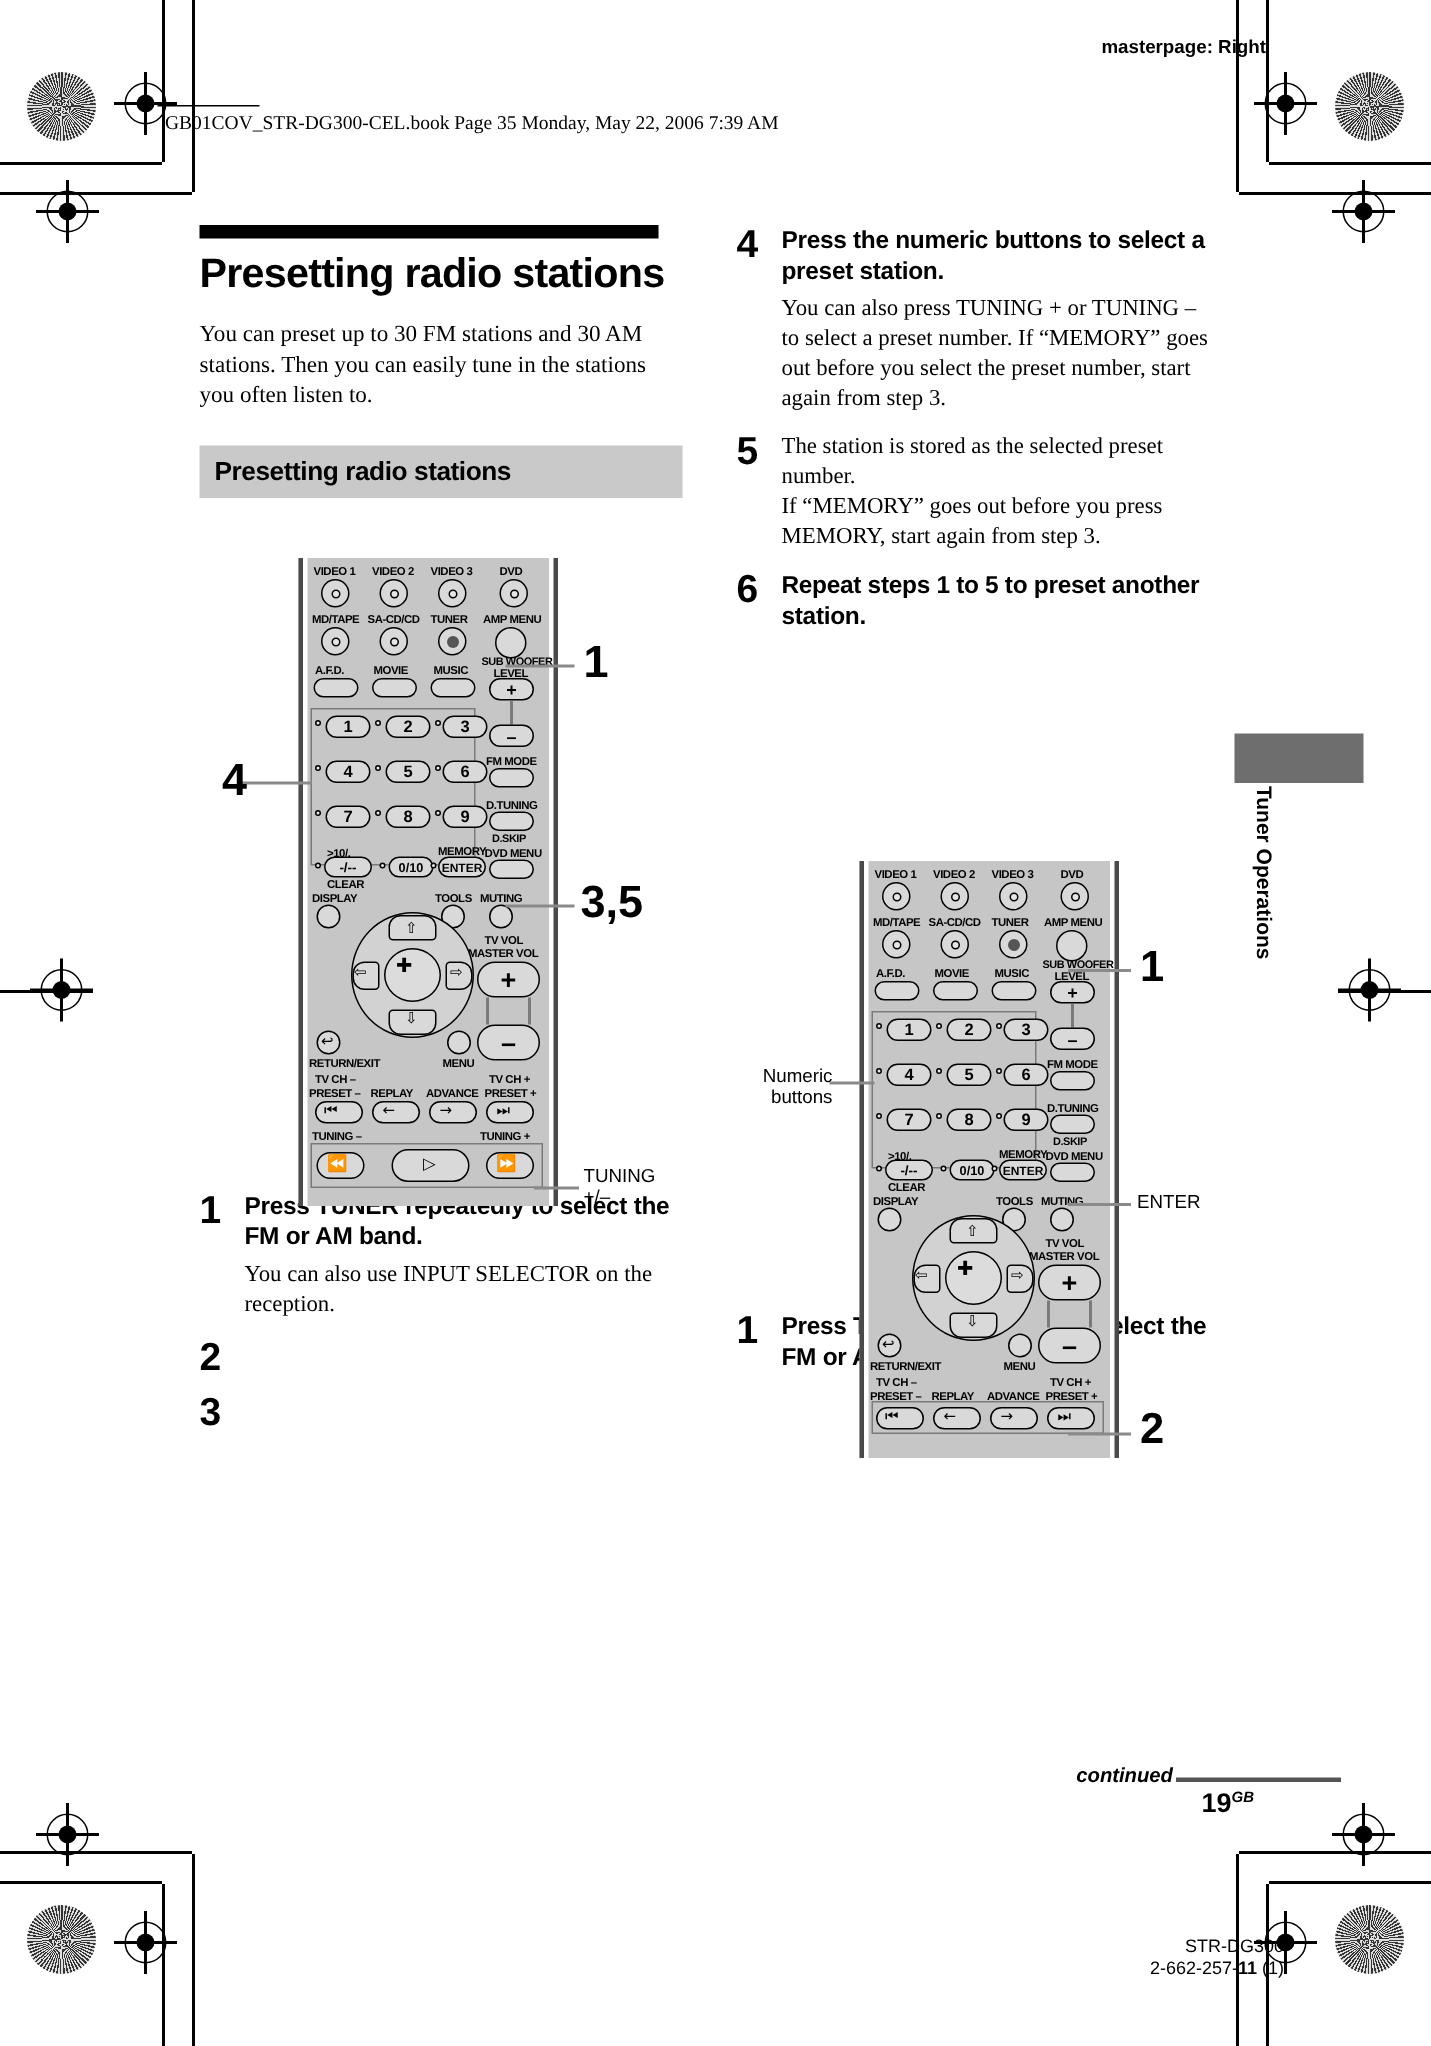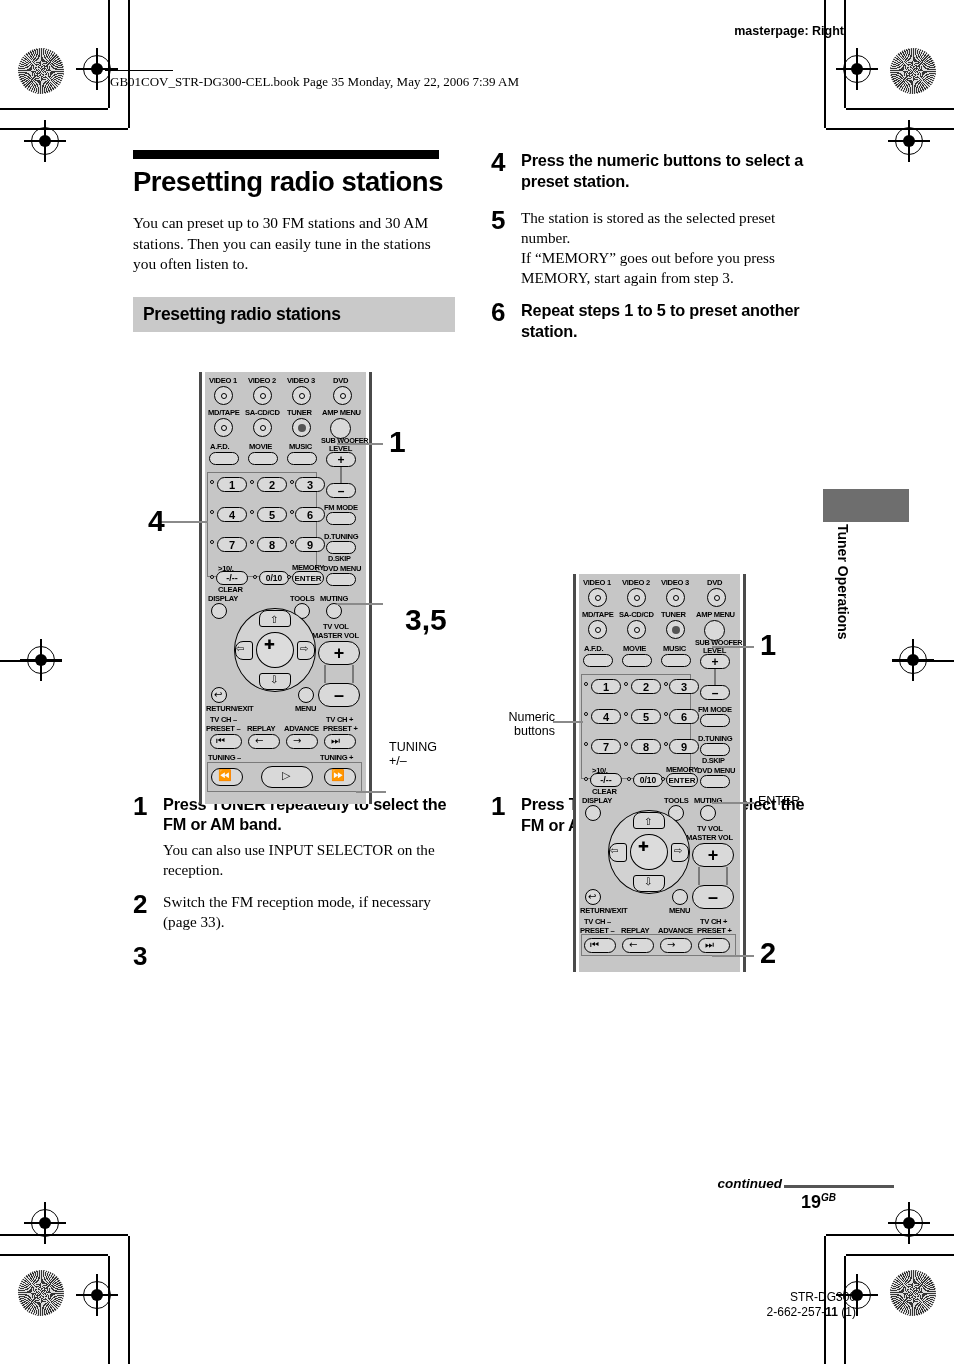--- a/index.html
+++ b/index.html
@@ -290,37 +290,37 @@
       <div class="step-num">1</div>
       <div class="step-body">
         <p class="step-head">Press TUNER repeatedly to select the FM or AM band.</p>
         <p class="step-text">You can also use INPUT SELECTOR on the reception.</p>
       </div>
     </div>
 
     <div class="step">
       <div class="step-num">2</div>
       <div class="step-body">
-        <p class="step-text">Switch the FM reception mode, if necessary (page 33).</p>
       </div>
     </div>
 
     <div class="step">
       <div class="step-num">3</div>
       <div class="step-body">
       </div>
     </div>
   </div>
 
   <div class="col-right">
 
     <div class="step">
       <div class="step-num">4</div>
       <div class="step-body">
         <p class="step-head">Press the numeric buttons to select a preset station.</p>
+        <p class="step-text">You can also press TUNING + or TUNING – to select a preset number. If “MEMORY” goes out before you select the preset number, start again from step 3.</p>
       </div>
     </div>
 
     <div class="step">
       <div class="step-num">5</div>
       <div class="step-body">
         <p class="step-text">The station is stored as the selected preset number.</p>
         <p class="step-text">If “MEMORY” goes out before you press MEMORY, start again from step 3.</p>
       </div>
     </div>
@@ -485,24 +485,24 @@
     <div class="glyph" style="left:129px;top:397px; font-size:11px;">⏩</div>
   </div>
 
   <div class="calloutline" style="left:337px; top:443px; width:46px;"></div>
   <div class="callnum" style="left:389px; top:425px; font-size:30px;">1</div>
 
   <div class="calloutline" style="left:160px; top:521px; width:48px;"></div>
   <div class="callnum" style="left:148px; top:504px; font-size:30px;">4</div>
 
   <div class="calloutline" style="left:337px; top:603px; width:46px;"></div>
-  <div class="callnum" style="left:405px; top:585px; font-size:30px;margin-top:18px;">3,5</div>
+  <div class="callnum" style="left:387px; top:585px; font-size:30px;">3,5</div>
 
   <div class="calloutline" style="left:356px; top:791px; width:30px;"></div>
-  <div class="calllabel" style="left:389px; top:740px; text-align:left; font-size:12.5px;">
+  <div class="calllabel" style="left:389px; top:777px; text-align:left; font-size:12.5px;">
     <span>TUNING</span><br>
     <span>+/–</span>
   </div>
 
   <div class="remote" style="left:573px; top:574px; width:173px; height:398px;">
 
     <div class="rk" style="left:7px;  top:4px; font-size:7.6px;">VIDEO 1</div>
     <div class="rk" style="left:46px; top:4px; font-size:7.6px;">VIDEO 2</div>
     <div class="rk" style="left:85px; top:4px; font-size:7.6px;">VIDEO 3</div>
     <div class="rk" style="left:131px;top:4px; font-size:7.6px;">DVD</div>

